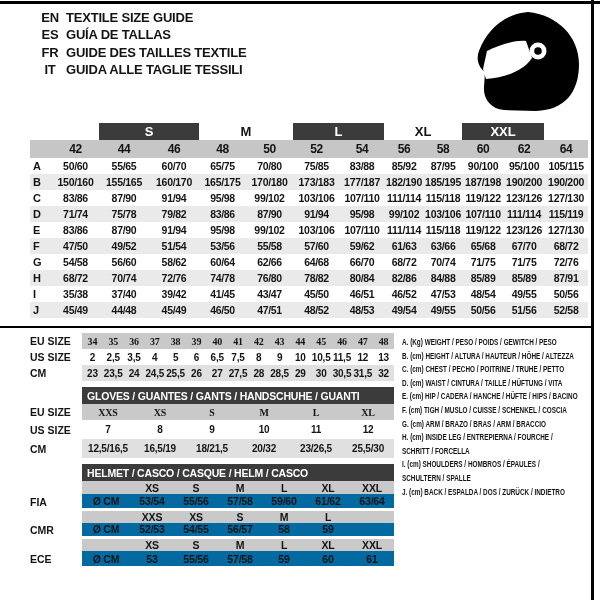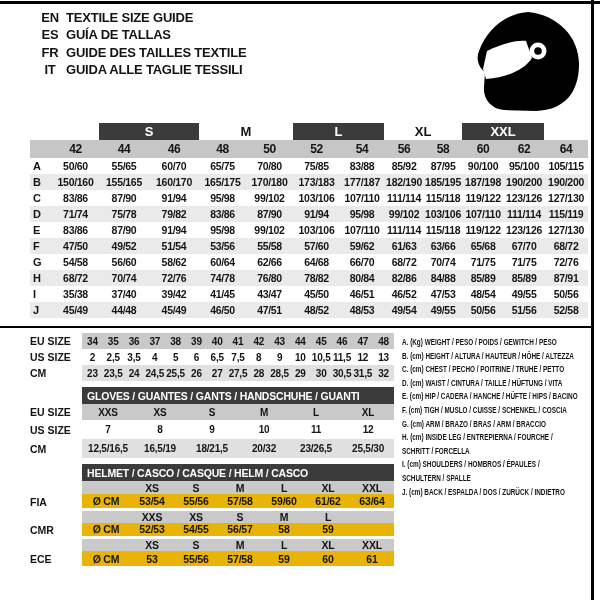--- a/index.html
+++ b/index.html
@@ -31,25 +31,25 @@
 
   .divider { position: absolute; top: 326px; left: 0; width: 591px; height: 2px; background: #000; }
 
   .lower { position: absolute; top: 333px; left: 30px; display: flex; align-items: flex-start; }
   .blocks { width: 364px; }
   .block { margin-bottom: 6px; }
   .block table { width: 364px; }
   .block th.out { text-align: left; font-size: 10.5px; white-space: nowrap; vertical-align: middle; }
   .block td { text-align: center; font-size: 10px; letter-spacing: -0.2px; white-space: nowrap; height: 16px; }
   .block td.title-bar { background: var(--dark_bar); color: #fff; text-align: left; padding-left: 5px; font-size: 10.5px; height: 17px; letter-spacing: -0.2px; }
-  .block tr.g1 td { background: var(--size_row_gray); }
+  .block tr.g1 td { background: var(--size_row_gray); font-family: Liberation Serif, serif; }
   .block tr.g2 td { background: var(--cm_row_gray); }
   .gloves tr.rr1 td, .gloves tr.rr2 td { height: 19px; }
   .helmet-block tr.sizes td { background: var(--size_row_gray); height: 13px; font-size: 10.5px; }
-  .helmet-block tr.vals td { height: 15px; background: #eab308; font-size: 10.5px; }
+  .helmet-block tr.vals td { height: 15px; background: #0369a1; font-size: 10.5px; }
   .helmet-block tr.gap td { border-top: 3px solid #fff; }
 
   .legend { margin-left: 8px; padding-top: 3px; transform: scaleX(0.75); transform-origin: 0 0; }
   .legend-line { font-size: 8.5px; font-weight: 700; line-height: 13.6px; white-space: nowrap; }
 </style>
 </head>
 <body>
 
 <div class="page">
   <div class="frame-top"></div>

